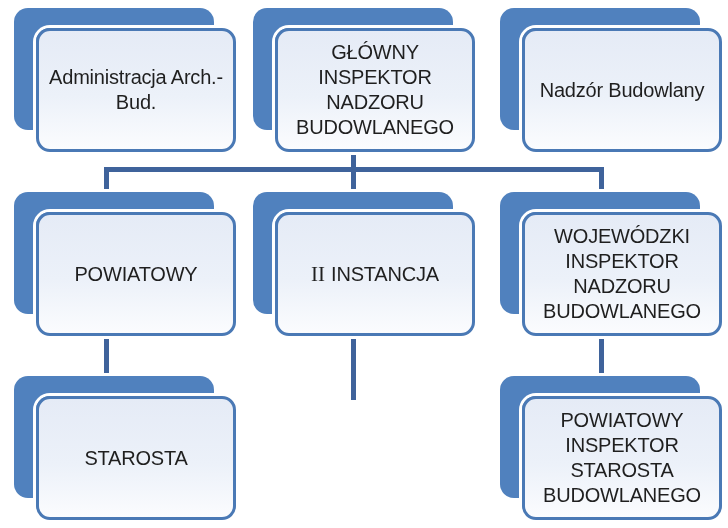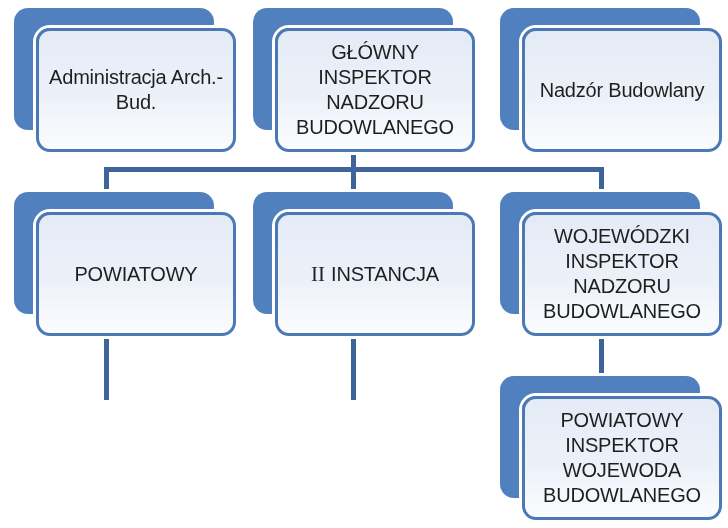--- a/index.html
+++ b/index.html
@@ -81,20 +81,26 @@
       <span><span class="numeral">II</span><span>INSTANCJA</span></span>
     </div>
   </div>
   <div class="group r2 c3">
     <div class="back"></div>
     <div class="front">
       <span>WOJEWÓDZKI INSPEKTOR NADZORU BUDOWLANEGO</span>
     </div>
   </div>
 
+  <div class="group r3 c1">
+    <div class="back"></div>
+    <div class="front">
+      <span>STAROSTA</span>
+    </div>
+  </div>
   <div class="group r3 c3">
     <div class="back"></div>
     <div class="front">
-      <span>POWIATOWY INSPEKTOR WOJEWODA BUDOWLANEGO</span>
+      <span>POWIATOWY INSPEKTOR STAROSTA BUDOWLANEGO</span>
     </div>
   </div>
 
 </div>
 
 </body></html>

